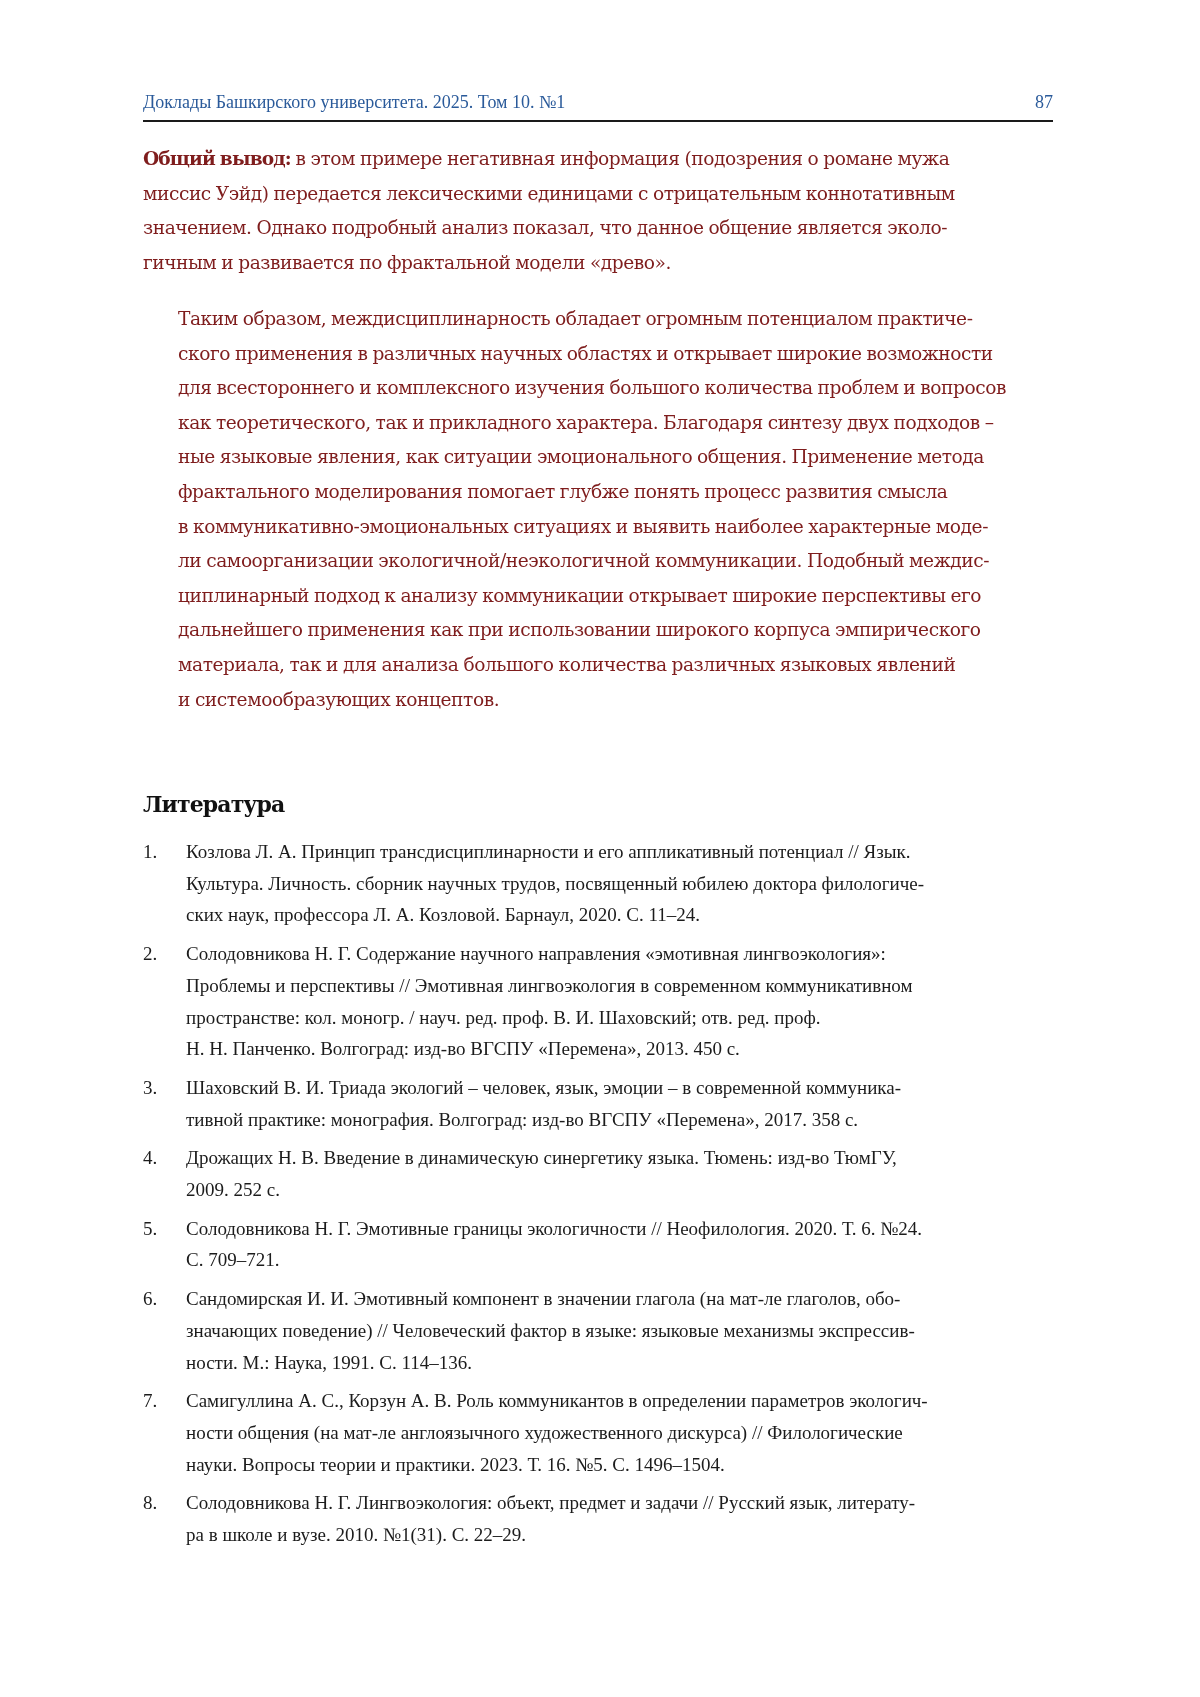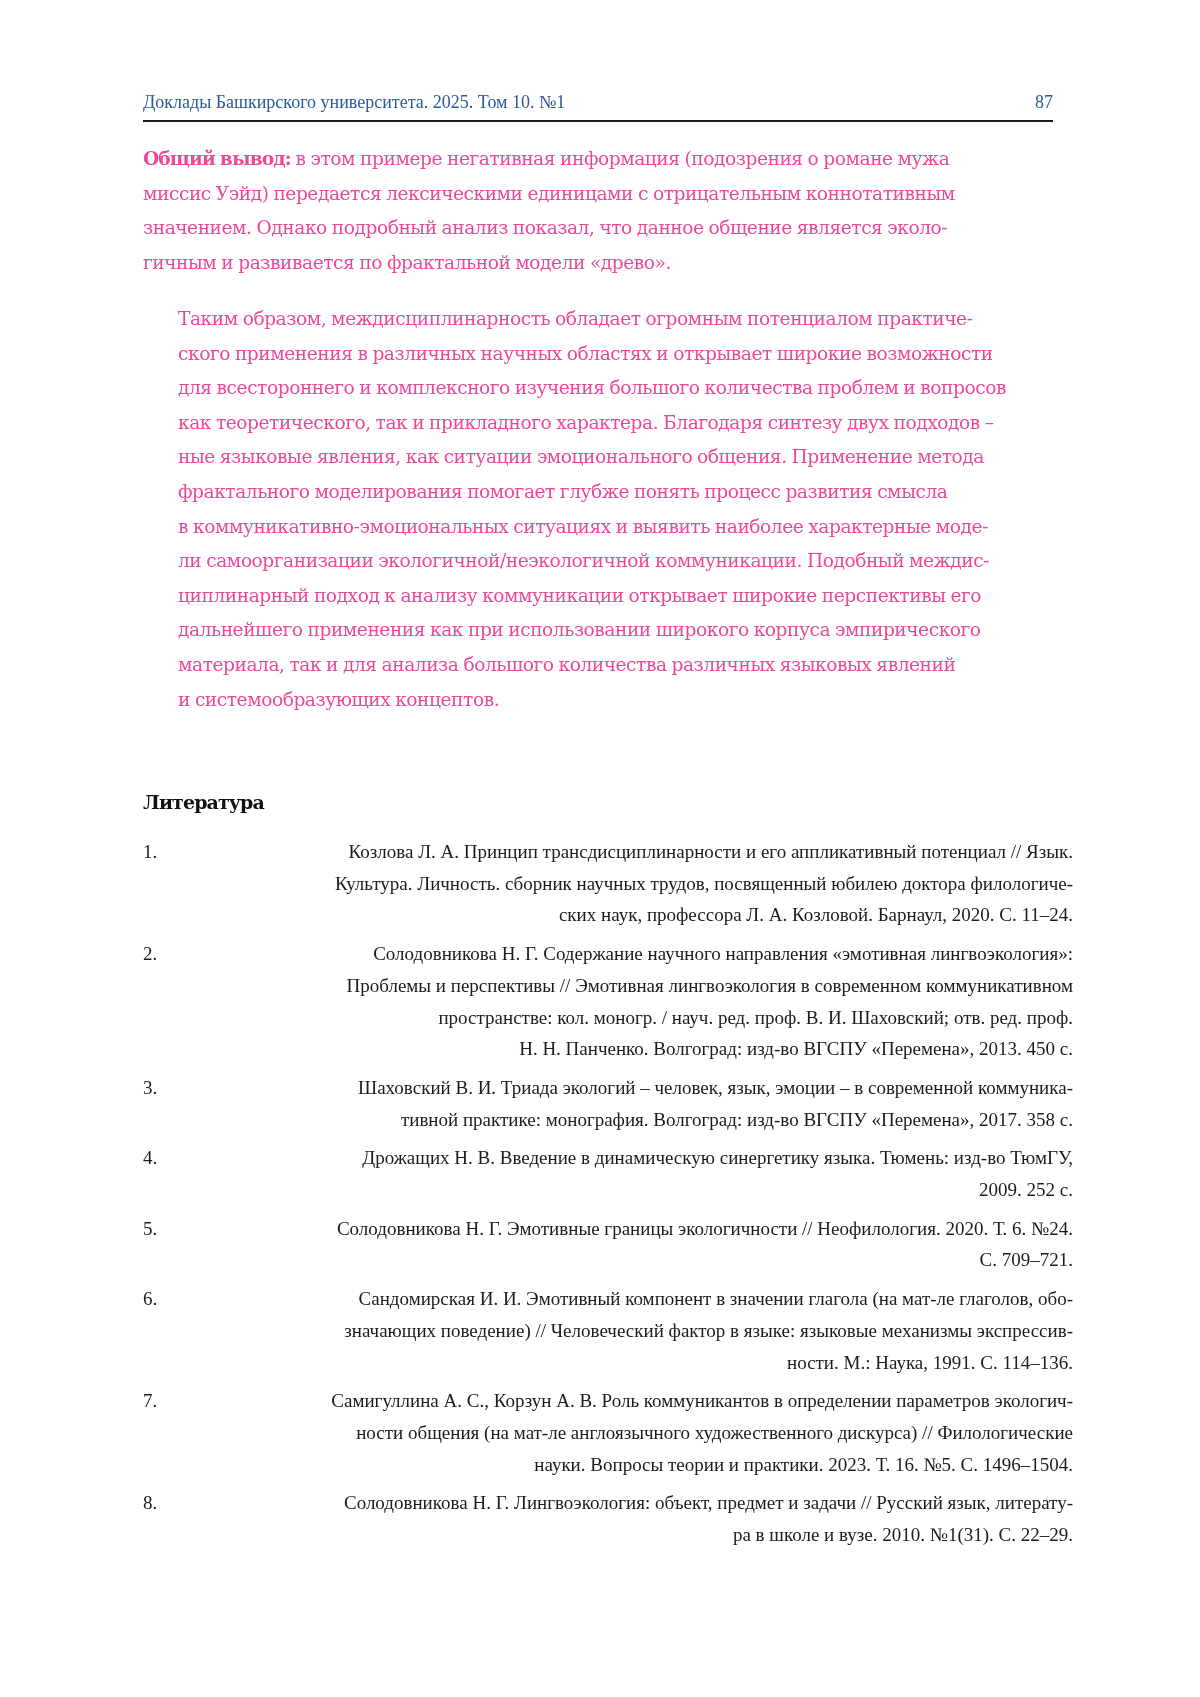--- a/index.html
+++ b/index.html
@@ -7,39 +7,39 @@
   .page { position: absolute; left: 0; top: 0; width: 1156px; height: 1697px; background: #fff; }
   .header {
     position: absolute; left: 143px; top: 92px; width: 910px; height: 28px;
     border-bottom: 2px solid #1a1a1a;
     font-family: "Liberation Serif", serif; font-size: 18px; color: #2a5a9a;
   }
   .header .journal { position: absolute; left: 0; top: 0; }
   .header .pageno { position: absolute; right: 0; top: 0; margin-left: 12px; }
   .body-text {
     position: absolute; left: 143px; width: 925px;
-    font-family: "DejaVu Serif", serif; font-size: 18.6px; line-height: 34.6px; color: #ec4899;
+    font-family: "DejaVu Serif", serif; font-size: 18.6px; line-height: 34.6px; color: #7f1d1d;
     letter-spacing: -0.45px; word-spacing: -0.5px;
   }
   .body-text .line { white-space: nowrap; display: block; }
   .p1 { top: 142px; }
   .p2 { top: 302px; margin-left: 35px; }
   .bold { font-weight: bold; letter-spacing: -0.9px; }
   .refs-title {
     position: absolute; left: 143px; top: 791px;
-    font-family: "DejaVu Serif", serif; font-weight: bold; font-size: 19px; color: #111;
+    font-family: "DejaVu Serif", serif; font-weight: bold; font-size: 22px; color: #111;
     letter-spacing: -0.9px;
   }
   .refs {
     position: absolute; left: 143px; top: 836px; width: 930px;
     font-family: "Liberation Serif", serif; font-size: 19px; line-height: 31.7px; color: #1c1c1c;
   }
   .ref { position: relative; padding-left: 43px; margin-bottom: 7px; }
   .ref .num { position: absolute; left: 0; top: 0; }
-  .ref .line { display: block; white-space: nowrap; text-align: right; }
+  .ref .line { display: block; white-space: nowrap; }
 </style>
 </head>
 <body>
 
 <div class="page">
 
   <div class="header">
     <span class="journal">Доклады Башкирского университета. 2025. Том 10. №1</span>
     <span class="pageno">87</span>
   </div>

